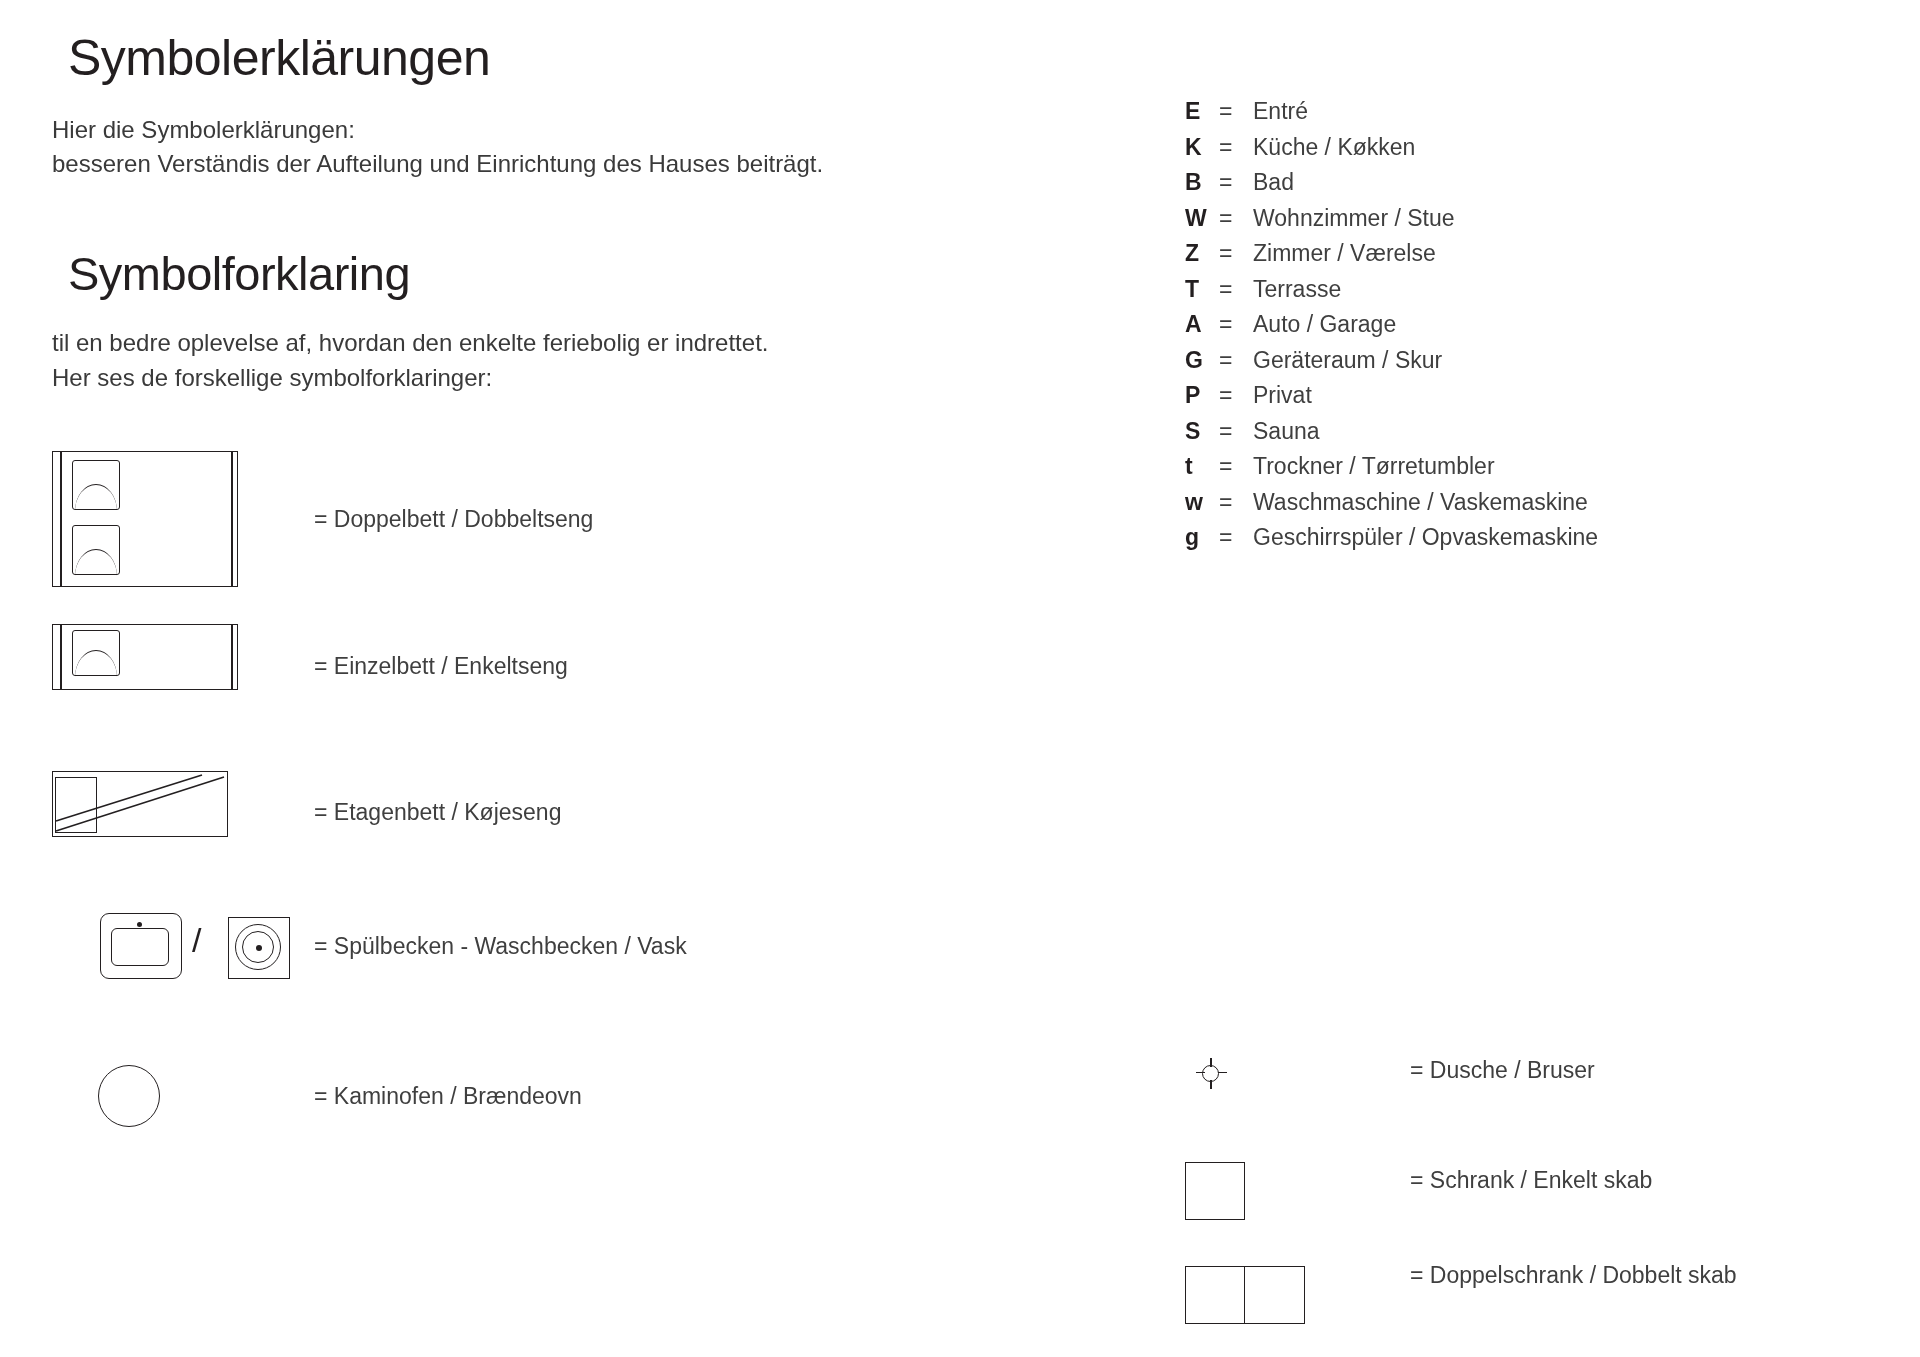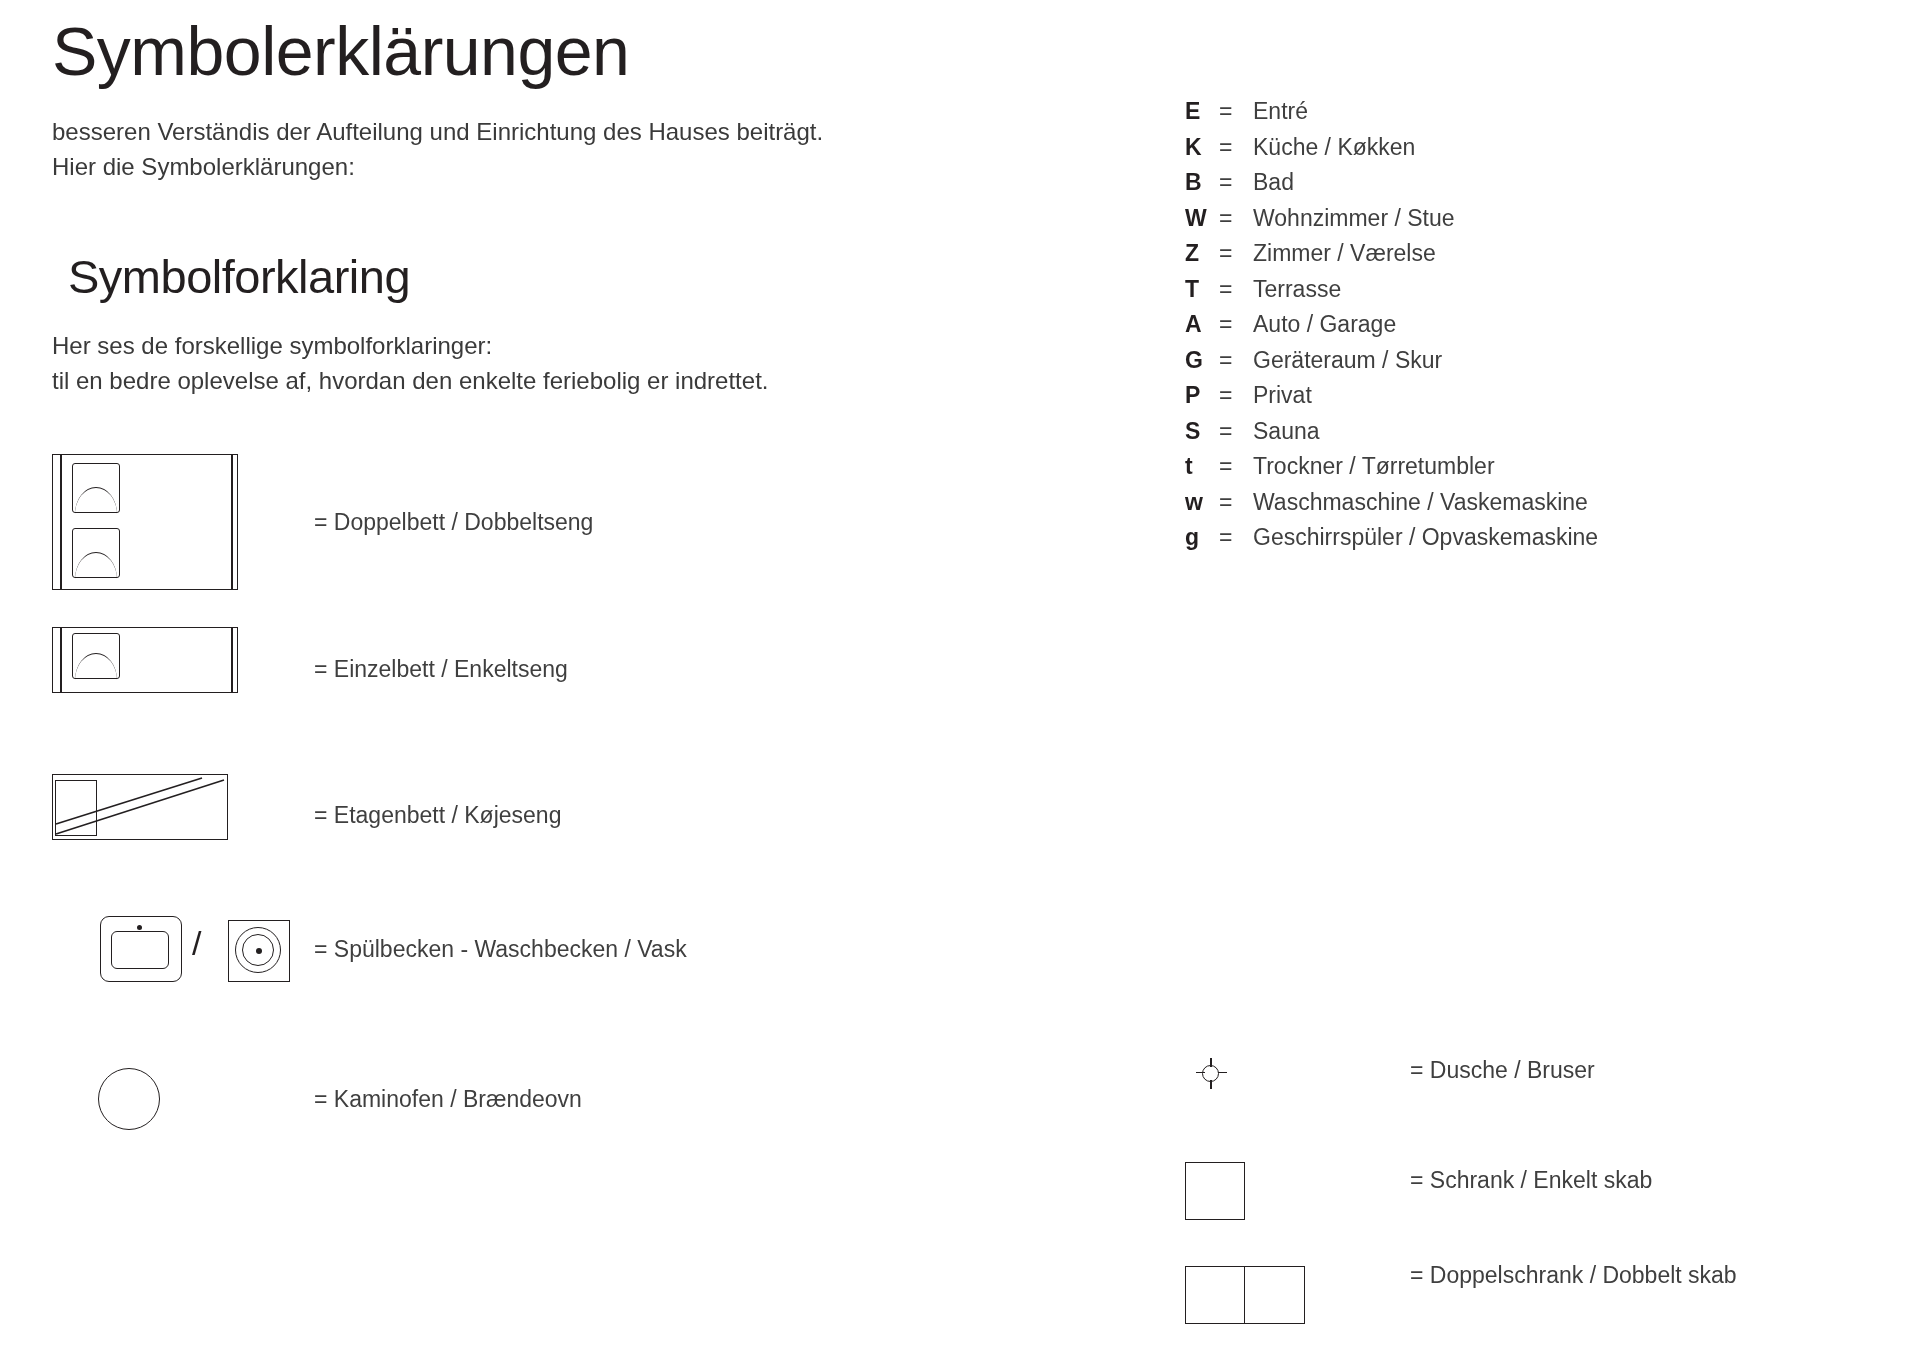--- a/index.html
+++ b/index.html
@@ -24,24 +24,24 @@
   }
 
   
   .left-col {
     position: absolute;
     left: 52px;
     top: 0;
     width: 1060px;
   }
   h1.title {
-    font-size: 68px;
+    font-size: 50px;
     font-weight: 400;
     letter-spacing: -0.5px;
-    margin: 0;
+    margin: 16px;
     padding-top: 16px;
     line-height: 1.05;
     color: #231f20;
   }
   .paragraph {
     font-size: 24px;
     line-height: 1.43;
     color: #3a3a3a;
     margin-top: 28px;
     font-weight: 400;
@@ -319,29 +319,29 @@
 </head>
 <body>
 
 <div class="page">
 
   <div class="left-col">
 
     <h1 class="title">Symbolerklärungen</h1>
 
     <div class="paragraph">
+      <div>Hier die Symbolerklärungen:</div>
       <div>besseren Verständis der Aufteilung und Einrichtung des Hauses beiträgt.</div>
-      <div>Hier die Symbolerklärungen:</div>
     </div>
 
     <h2 class="title2">Symbolforklaring</h2>
 
     <div class="paragraph">
+      <div>til en bedre oplevelse af, hvordan den enkelte feriebolig er indrettet.</div>
       <div>Her ses de forskellige symbolforklaringer:</div>
-      <div>til en bedre oplevelse af, hvordan den enkelte feriebolig er indrettet.</div>
     </div>
 
     <div class="sym-list">
 
       <div class="sym-row">
         <div class="sym-art bed-double" style="left:0px; top:0px;">
           <div class="headboard"></div>
           <div class="footboard"></div>
           <div class="frame"></div>
           <div class="pillow" style="left:20px; top:9px; width:48px; height:50px;"></div>

